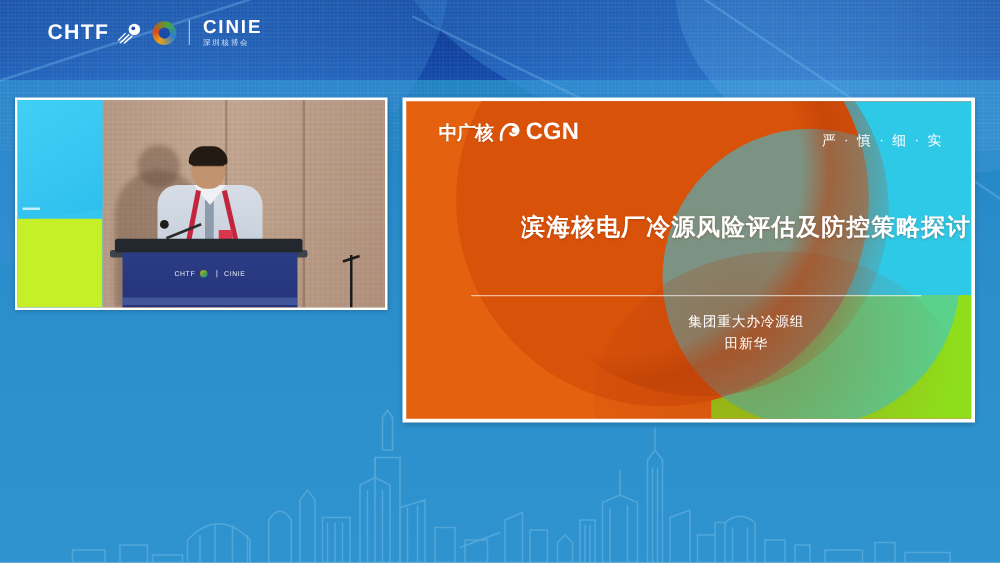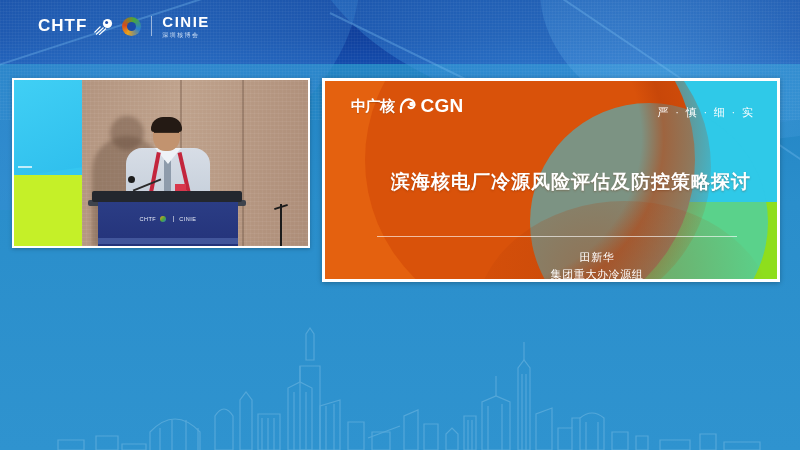--- a/index.html
+++ b/index.html
@@ -206,21 +206,21 @@
     position: absolute; right: 26px; bottom: 0; width: 2px; height: 42px;
     background: #1b1b1b;
   }
   .mic-stand-arm {
     position: absolute; right: 20px; bottom: 38px; width: 14px; height: 2px;
     background: #1b1b1b; transform: rotate(-18deg);
   }
 
   
   .slide-frame {
-    position: absolute; left: 322px; top: 78px; width: 458px; height: 204px;
+    position: absolute; left: 322px; top: 78px; width: 458px; height: 260px;
     background: #ffffff;
     padding: 3px;
     box-shadow: 0 1px 5px rgba(0,0,0,.28);
   }
   .slide {
     position: relative; width: 100%; height: 100%;
     overflow: hidden;
     background: #e4610f;
   }
   
@@ -282,21 +282,21 @@
   }
 
   .motto {
     position: absolute; right: 22px; top: 24px;
     font-size: 11px; letter-spacing: 2px; color: #ffffff;
     font-family: Liberation Serif, serif;
   }
 
   .slide-title {
     position: absolute; left: 0; right: 0; top: 88px;
-    text-align: center;
+    text-align: right;
     font-size: 19px; font-weight: bold; letter-spacing: 1px;
     color: #ffffff;
     font-family: "DejaVu Sans", sans-serif;
     text-shadow: 0 1px 2px rgba(110,36,0,.35);
     margin-left: 40px;
   }
 
   .divider {
     position: absolute; left: 52px; width: 360px; top: 155px; height: 1px;
     background: rgba(255,255,255,.62);
@@ -500,19 +500,19 @@
         <span class="en">CGN</span>
       </div>
 
       <div class="motto">严 · 慎 · 细 · 实</div>
 
       <div class="slide-title">滨海核电厂冷源风险评估及防控策略探讨</div>
 
       <div class="divider"></div>
 
       <div class="byline">
+        <div>集团重大办冷源组</div>
         <div>田新华</div>
-        <div>集团重大办冷源组</div>
       </div>
     </div>
   </div>
 
 </div>
 
 </body></html>

